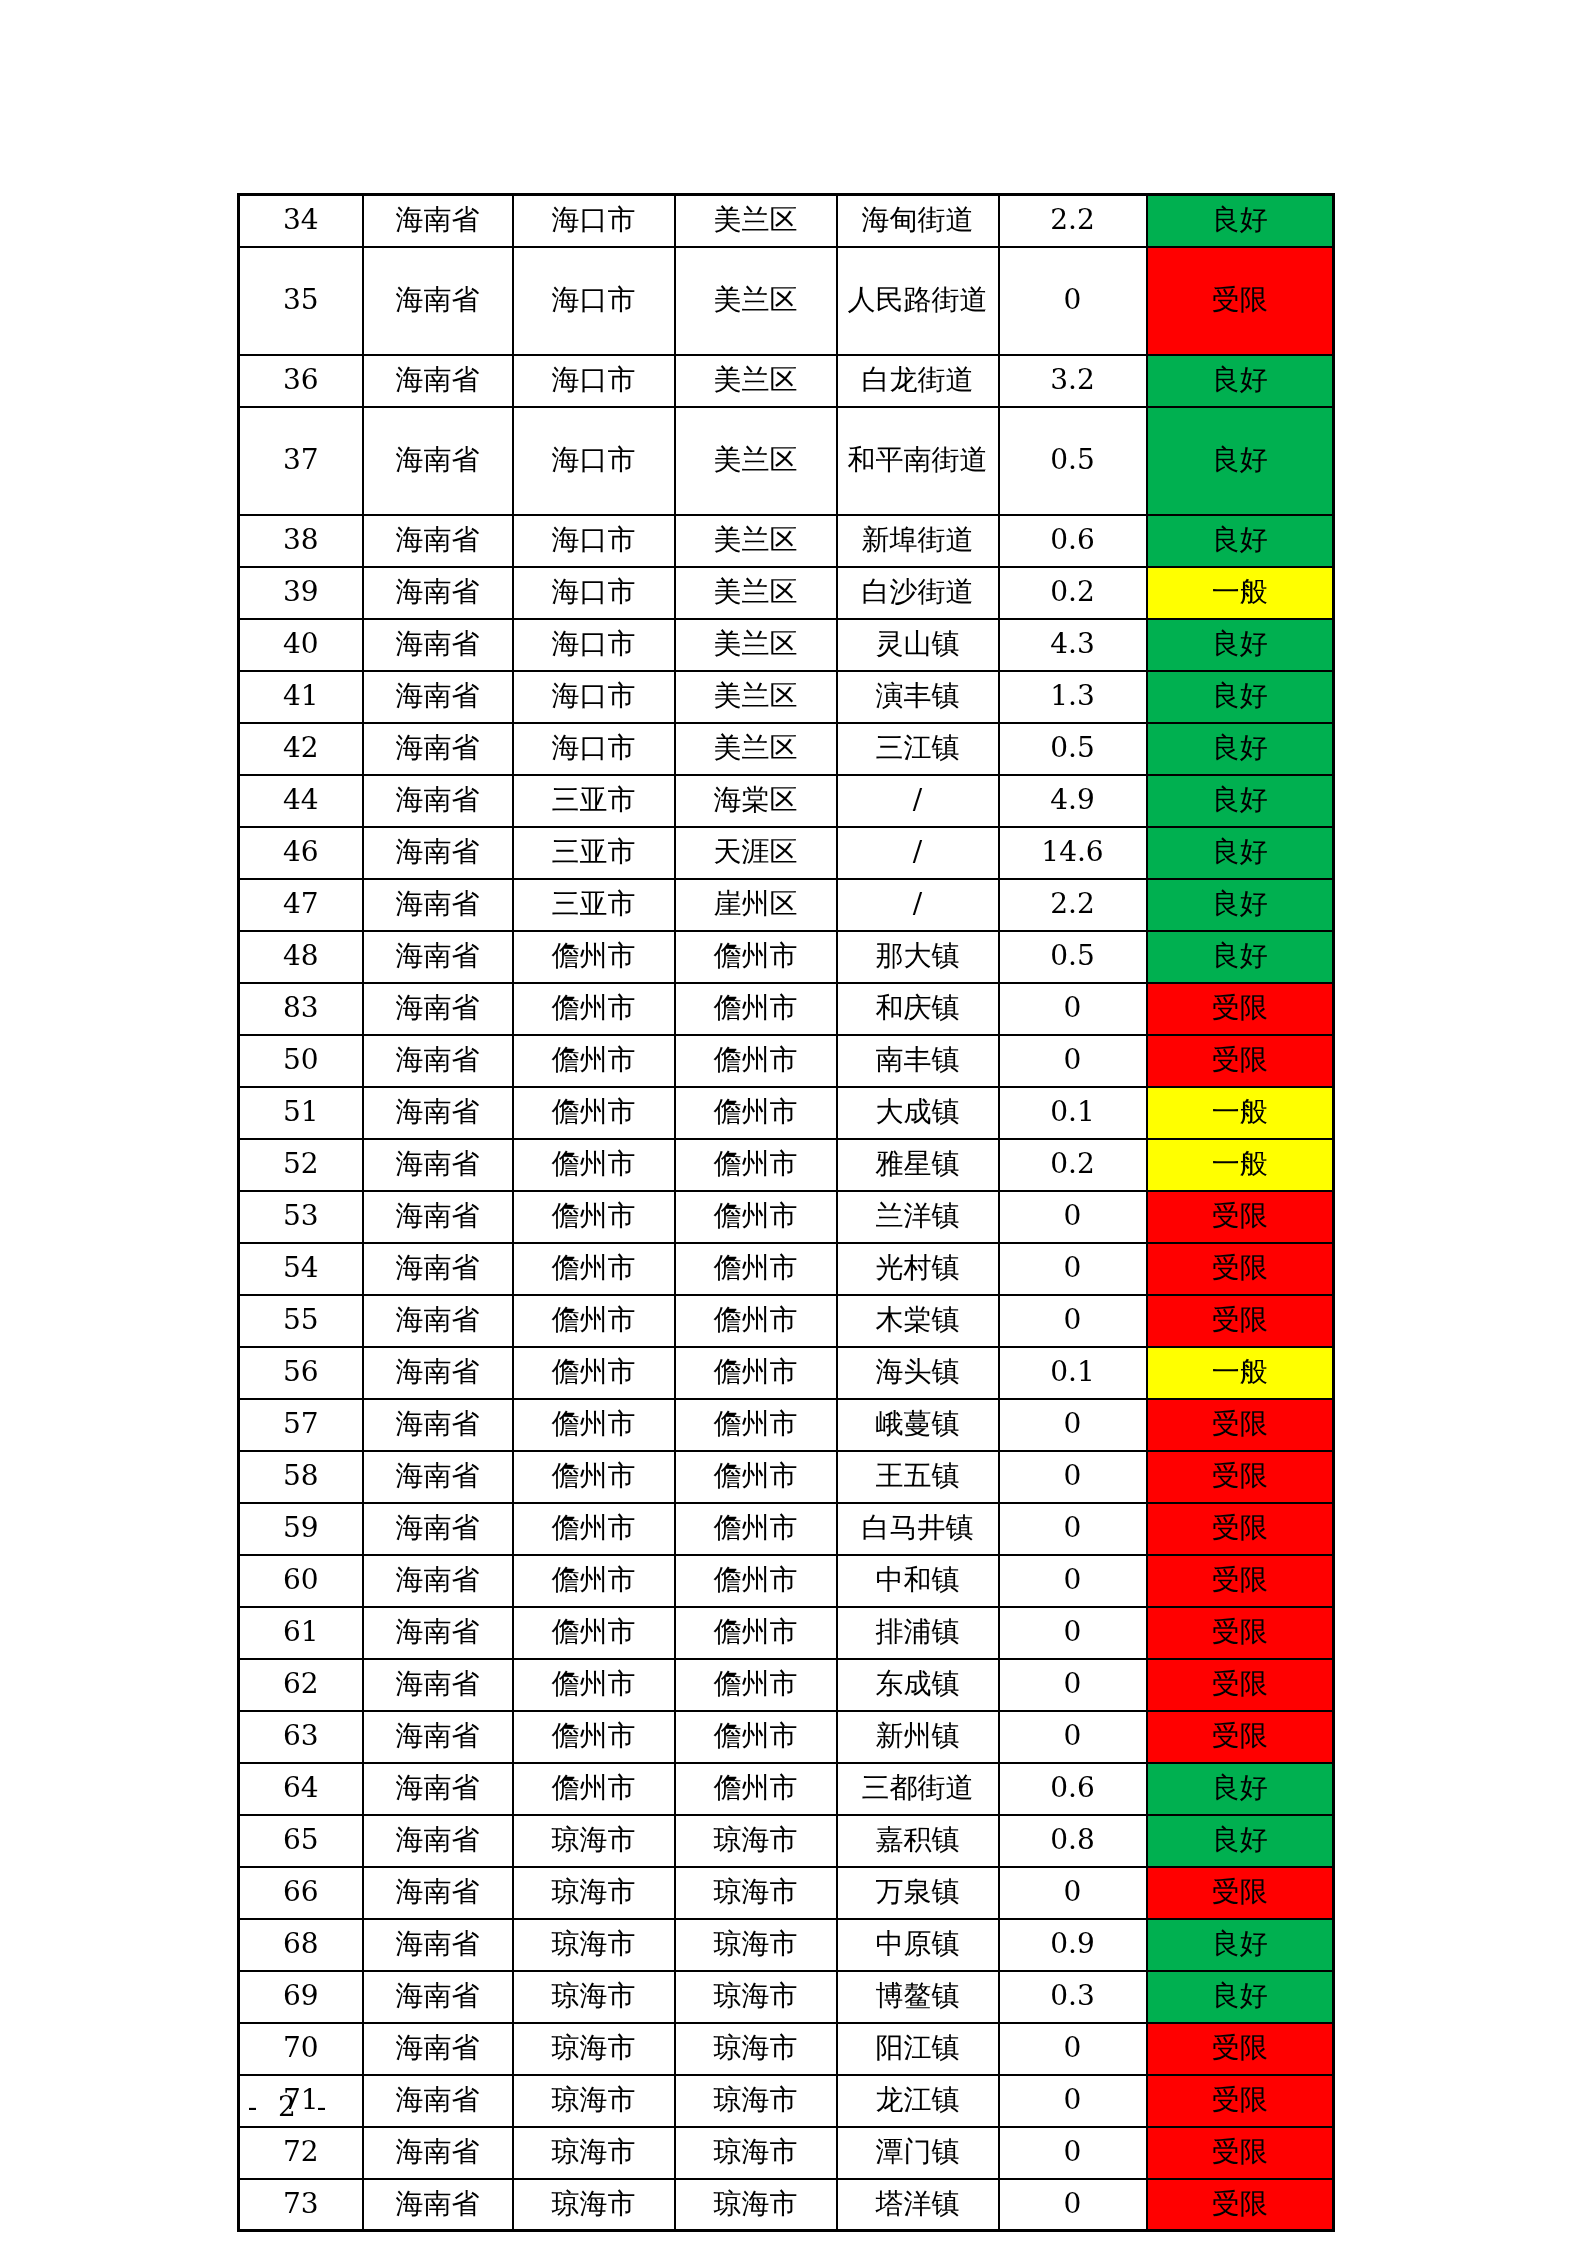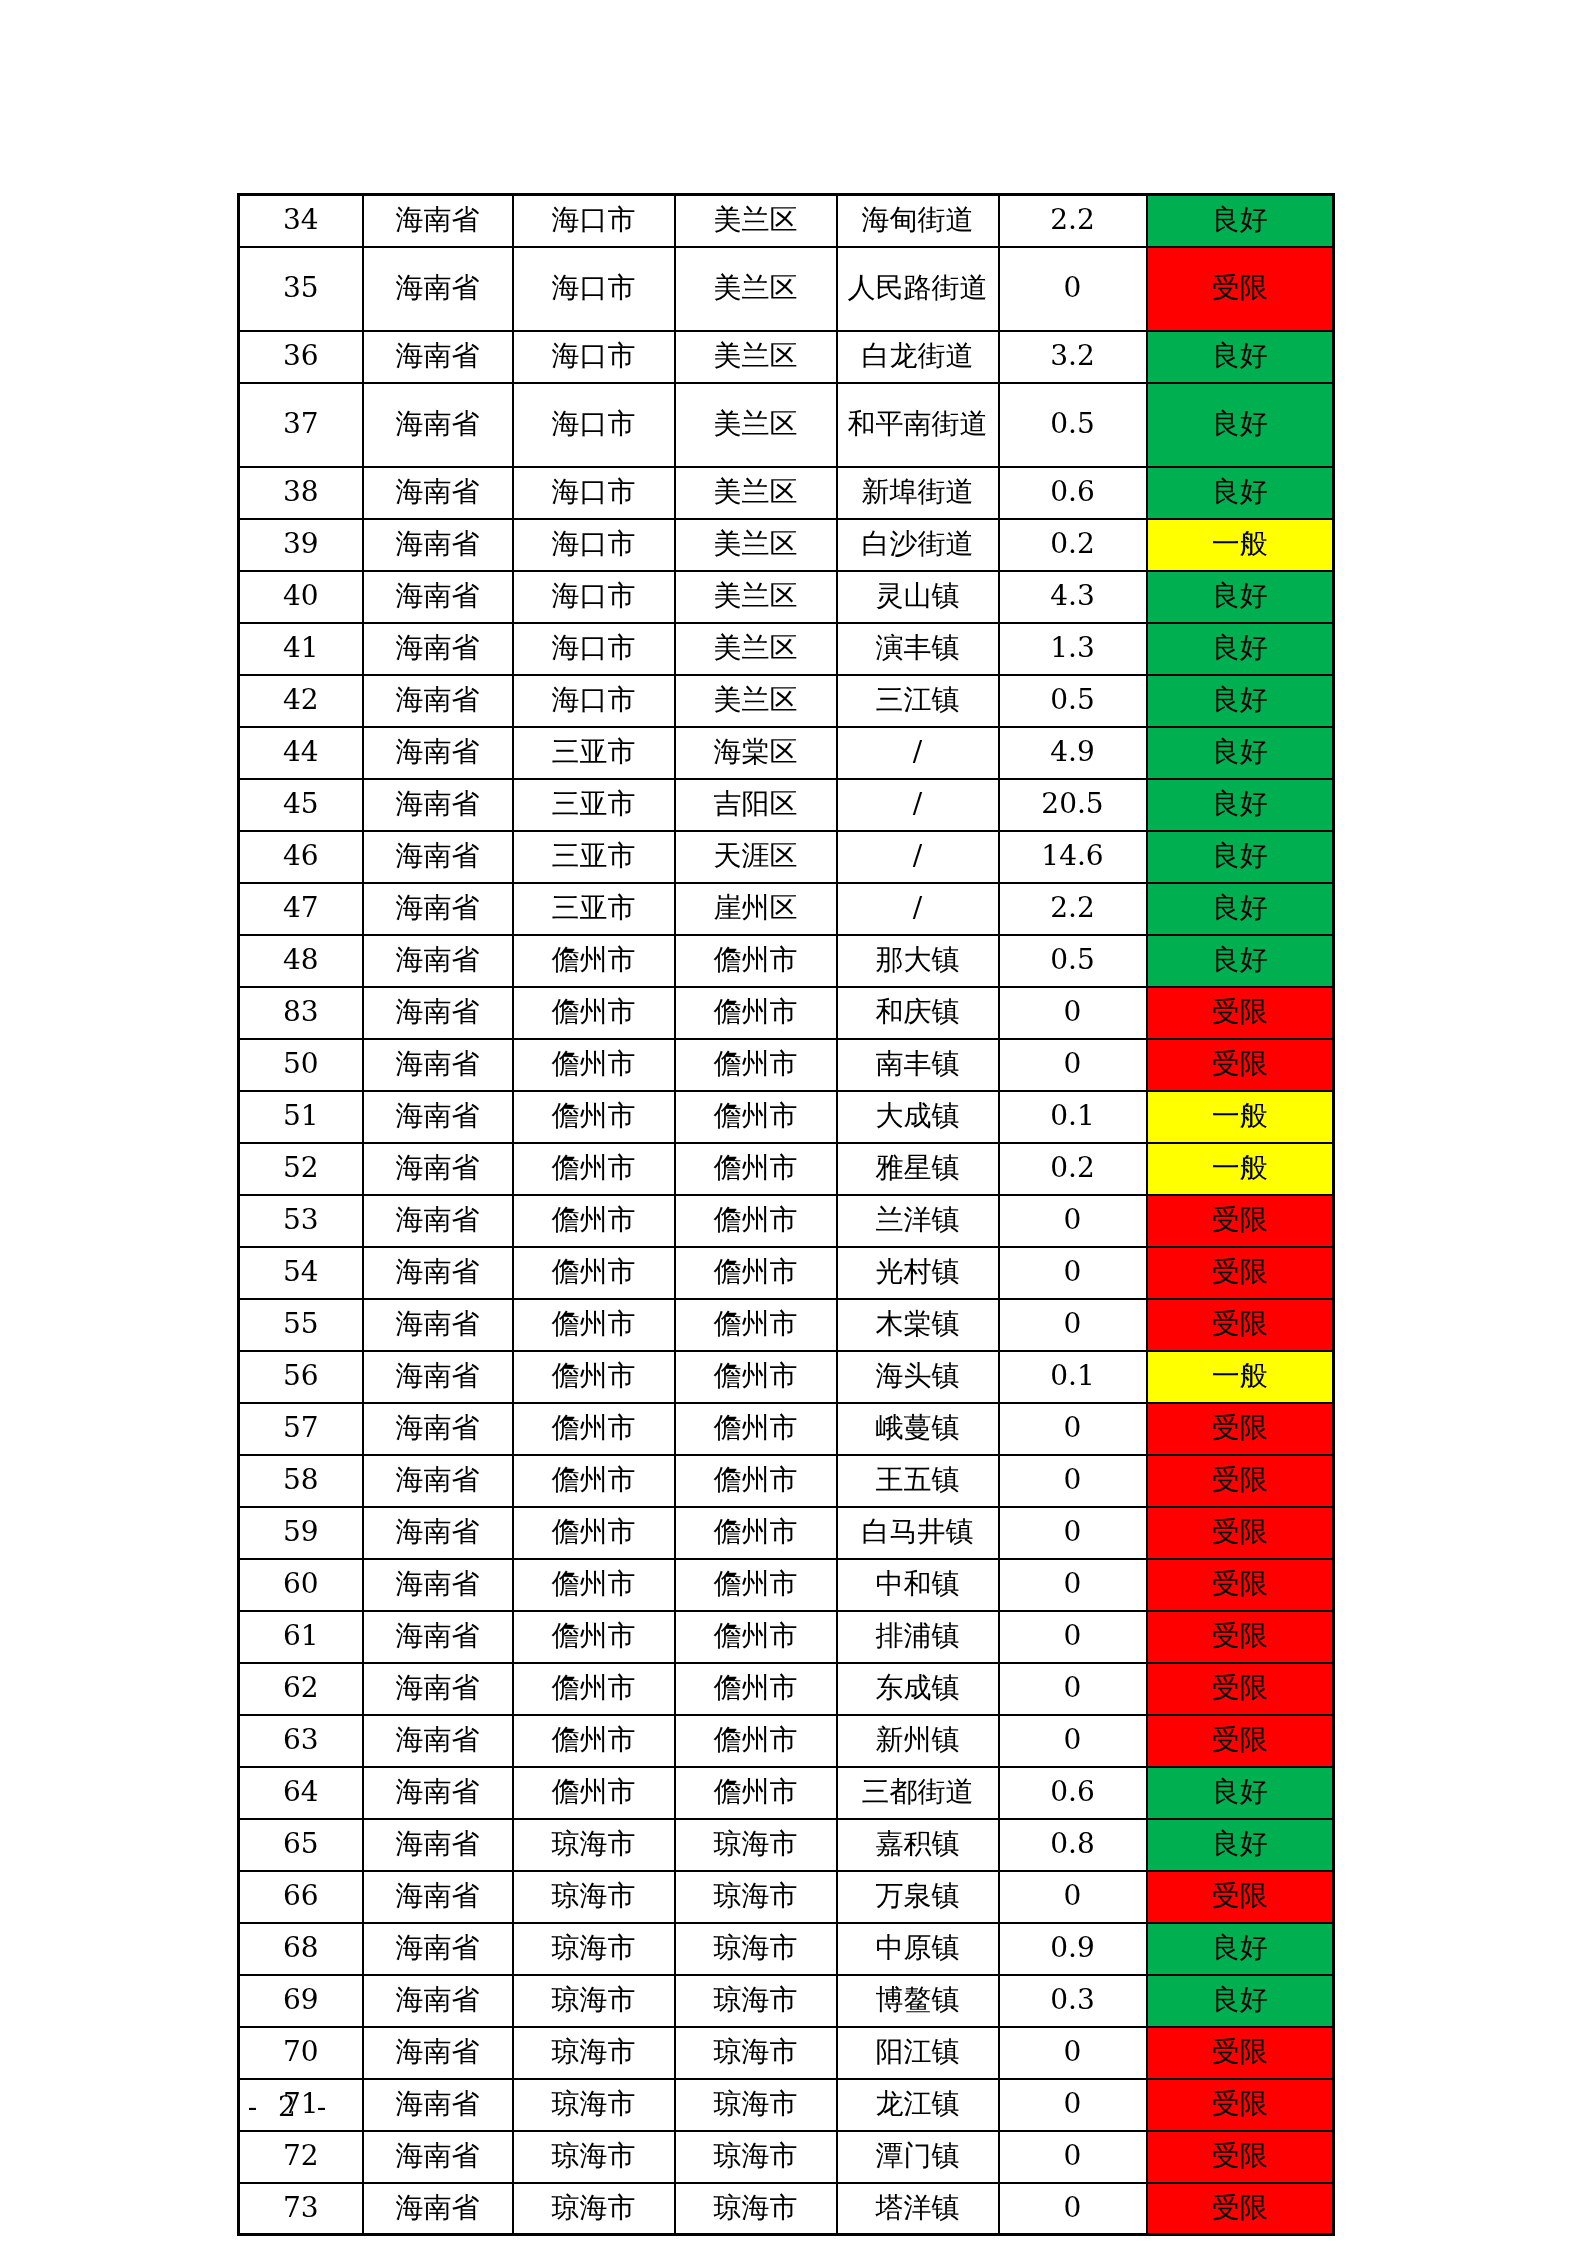--- a/index.html
+++ b/index.html
@@ -34,21 +34,21 @@
     border: 2px solid #000000;
     text-align: center;
     vertical-align: middle;
     font-size: 28px;
     line-height: 1.45;
     padding: 0 10px;
     overflow: hidden;
     word-break: break-all;
   }
   tr.row-single { height: 52px; }
-  tr.row-tall   { height: 84px; }
+  tr.row-tall   { height: 108px; }
   td.status-cell { padding: 0; }
   td.status-bottom {
     vertical-align: bottom;
     padding-bottom: 3px;
   }
   .page-number {
     position: absolute;
     left: 240px;
     top: 2090px;
     width: 100px;
@@ -158,29 +158,20 @@
         <tr class="row-single">
     <td>44</td>
     <td>海南省</td>
     <td>三亚市</td>
     <td>海棠区</td>
     <td>/</td>
     <td>4.9</td>
     <td class="status-cell" style="background: rgb(0, 176, 80);">良好</td>
   </tr>
         <tr class="row-single">
-    <td>45</td>
-    <td>海南省</td>
-    <td>三亚市</td>
-    <td>吉阳区</td>
-    <td>/</td>
-    <td>20.5</td>
-    <td class="status-cell" style="background: rgb(0, 176, 80);">良好</td>
-  </tr>
-        <tr class="row-single">
     <td>46</td>
     <td>海南省</td>
     <td>三亚市</td>
     <td>天涯区</td>
     <td>/</td>
     <td>14.6</td>
     <td class="status-cell" style="background: rgb(0, 176, 80);">良好</td>
   </tr>
         <tr class="row-single">
     <td>47</td>

